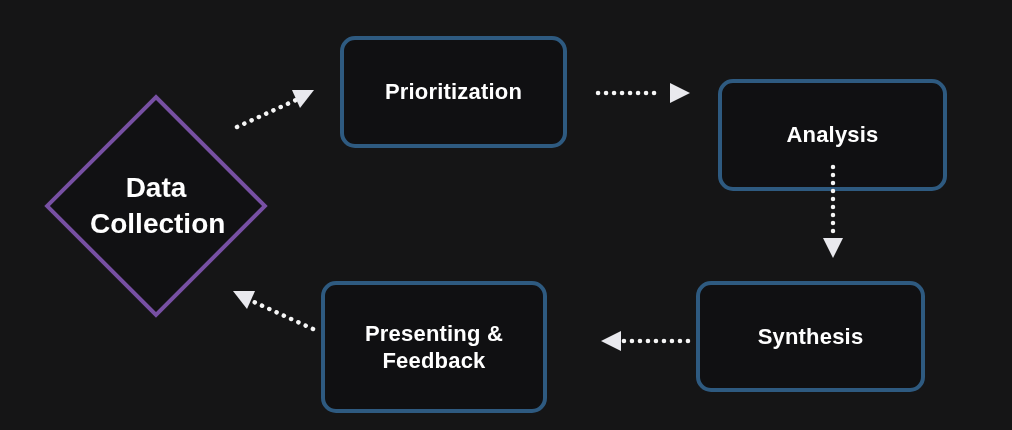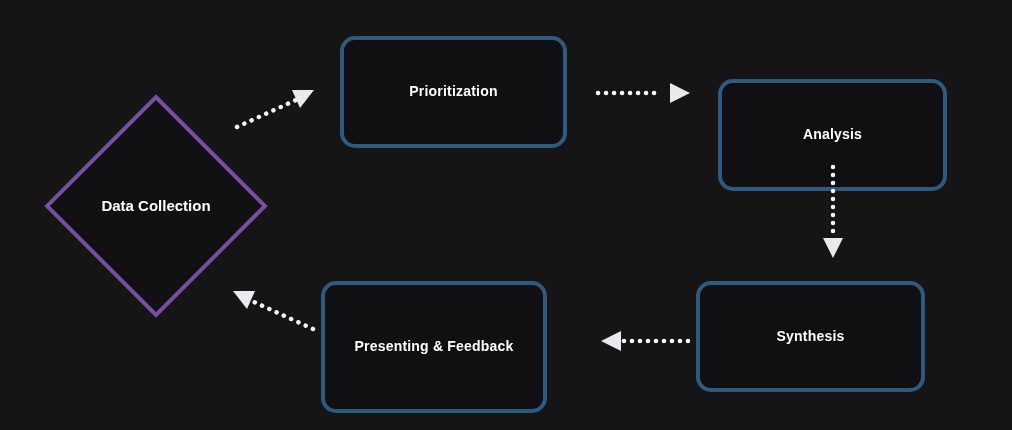--- a/index.html
+++ b/index.html
@@ -20,21 +20,21 @@
     box-sizing: border-box;
     background: #101012;
     border: 4px solid #2e5a80;
     border-radius: 15px;
     display: flex;
     align-items: center;
     justify-content: center;
     text-align: center;
     color: #ffffff;
     font-weight: bold;
-    font-size: 14px;
+    font-size: 22px;
     line-height: 1.25;
     letter-spacing: 0.2px;
   }
   .node-box .label-inner {
     display: inline-block;
     max-width: 185px;
   }
   #box-prioritization { left: 340px; top: 36px;  width: 227px; height: 112px; }
   #box-analysis       { left: 718px; top: 36px;  width: 229px; height: 112px; margin-top: 43px; }
   #box-presenting     { left: 321px; top: 281px; width: 226px; height: 132px; }
@@ -63,21 +63,21 @@
     left: 0;
     top: 0;
     width: 160px;
     height: 160px;
     display: flex;
     align-items: center;
     justify-content: center;
     text-align: center;
     color: #ffffff;
     font-weight: bold;
-    font-size: 15px;
+    font-size: 28px;
     line-height: 1.3;
   }
   .diamond-label .label-inner {
     display: inline-block;
     max-width: 132px;
   }
   svg.edges {
     position: absolute;
     left: 0;
     top: 0;

